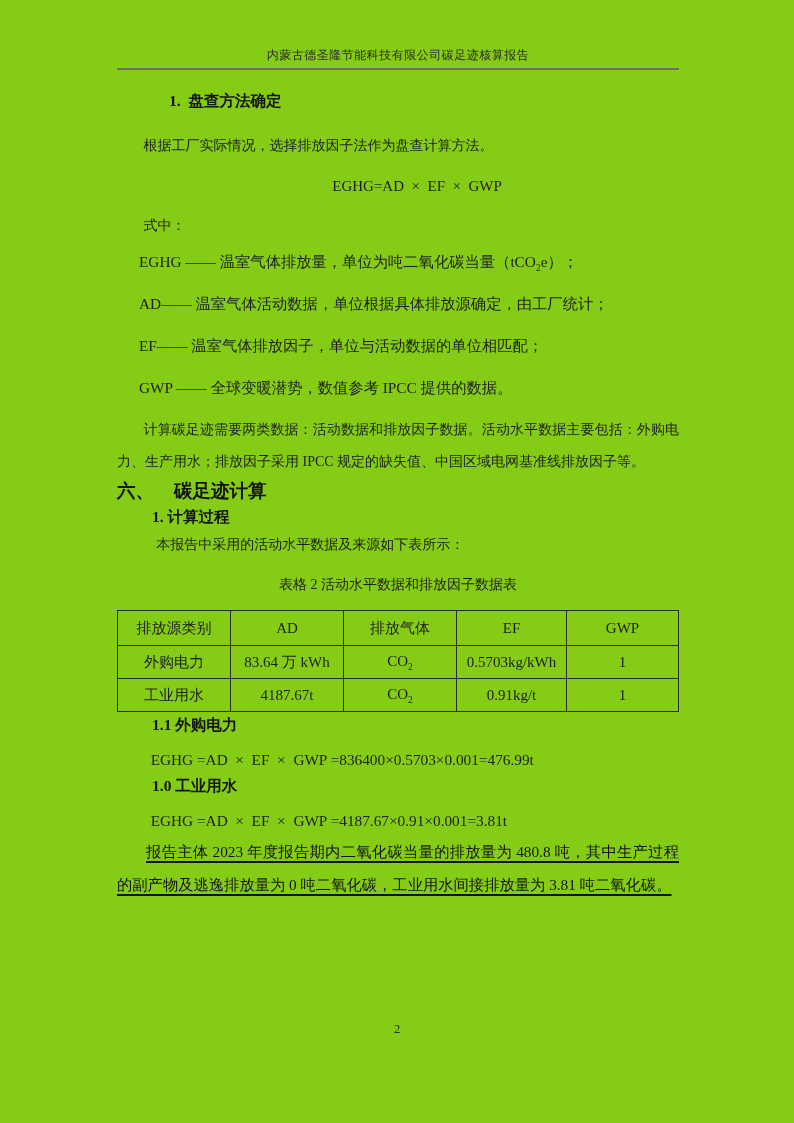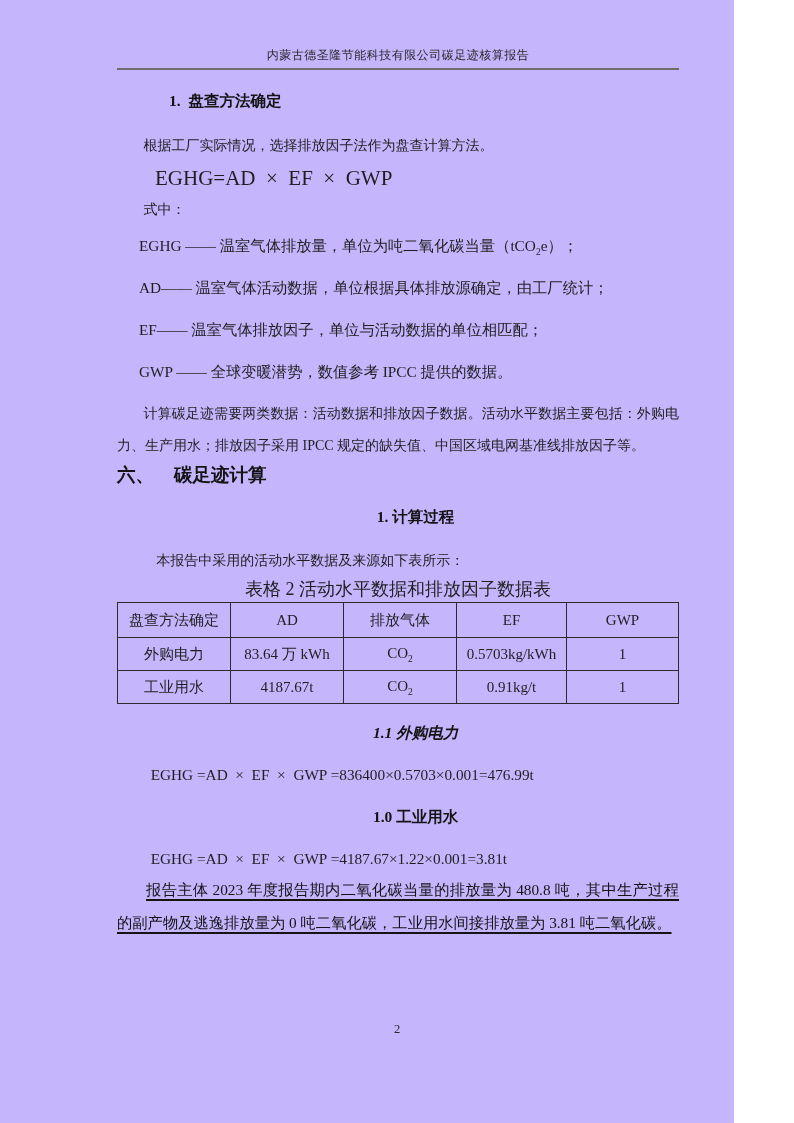--- a/index.html
+++ b/index.html
@@ -1,20 +1,20 @@
 <!DOCTYPE html>
 <html><head>
 <meta charset="utf-8">
 <style>
   html, body { margin: 0; padding: 0; background: #ffffff; }
   .page {
     position: relative;
-    width: 734px;
+    width: 794px;
     height: 1123px;
-    background: #c4b5fd;
+    background: #84cc16;
     color: #1f1f1f;
     font-family: "Liberation Serif", "DejaVu Serif", serif;
     overflow: hidden;
   }
   .doc-header {
     position: absolute;
     top: 0;
     left: 117px;
     width: 562px;
     height: 70px;
@@ -48,62 +48,62 @@
     font-weight: bold;
     line-height: 26px;
     margin: 16px;
     padding-left: 36px;
     color: #141414;
   }
   h3.sub3 {
     font-size: 15.5px;
     font-weight: bold;
     line-height: 26px;
-    margin: 16px;
+    margin: 0;
     padding-left: 35px;
     color: #141414;
-    text-align: center;
   }
   .sec5-h1 { margin-top: 33px; }
   .sub-1 { margin-top: 13px; }
   .sub-2 { margin-top: 0; }
   .sec6-h1 { margin-top: 3px; }
   .proc-h { margin-top: 17px; padding-left: 28px; }
-  .h11 { margin-top: 7px; font-style: italic; }
+  .h11 { margin-top: 7px; }
   .h12 { margin-top: 21px; }
   p.body {
     font-size: 14px;
     line-height: 32px;
     margin: 0;
   }
   p.ind2 { text-indent: 1.9em; }
   p.just { text-align: justify; }
   p.def {
     font-size: 15.3px;
     line-height: 32px;
     margin: 4px;
     padding-left: 18px;
   }
   p.formula {
-    font-size: 21px;
+    font-size: 15px;
     line-height: 32px;
-    margin: 0;
+    margin: 8px;
+    text-align: center;
     padding-left: 38px;
   }
   p.intro { text-indent: 2.8em; line-height: 30px; }
   p.calc {
     font-size: 15.3px;
     line-height: 26px;
     margin: 9px 0 0 0;
     text-indent: 2.2em;
   }
   .caption {
-    font-size: 18px;
-    line-height: 26px;
-    margin: 0;
+    font-size: 14px;
+    line-height: 26px;
+    margin: 12px;
     text-align: center;
   }
   table.ghg {
     border-collapse: collapse;
     width: 561px;
     table-layout: fixed;
   }
   table.ghg th, table.ghg td {
     border: 1.5px solid #2b2b2b;
     text-align: center;
@@ -184,21 +184,21 @@
     <table class="ghg">
       <colgroup>
           <col class="c1">
           <col class="c2">
           <col class="c3">
           <col class="c4">
           <col class="c5">
         </colgroup>
       <thead>
         <tr>
-          <th>盘查方法确定</th>
+          <th>排放源类别</th>
           <th>AD</th>
           <th>排放气体</th>
           <th>EF</th>
           <th>GWP</th>
         </tr>
       </thead>
       <tbody>
         <tr>
           <td>外购电力</td>
           <td>83.64 万 kWh</td>
@@ -215,21 +215,21 @@
         </tr>
       </tbody>
     </table>
 
     <h3 class="sub3 h11 pre">1.1 外购电力</h3>
 
     <p class="calc pre">EGHG =AD  ×  EF  ×  GWP =836400×0.5703×0.001=476.99t</p>
 
     <h3 class="sub3 h12 pre">1.0 工业用水</h3>
 
-    <p class="calc pre">EGHG =AD  ×  EF  ×  GWP =4187.67×1.22×0.001=3.81t</p>
+    <p class="calc pre">EGHG =AD  ×  EF  ×  GWP =4187.67×0.91×0.001=3.81t</p>
 
     <p class="conclusion">报告主体 2023 年度报告期内二氧化碳当量的排放量为 480.8 吨，其中生产过程的副产物及逃逸排放量为 0 吨二氧化碳，工业用水间接排放量为 3.81 吨二氧化碳。</p>
 
   </div>
 
   <div class="page-number">2</div>
 
 </div>
 
 </body></html>

